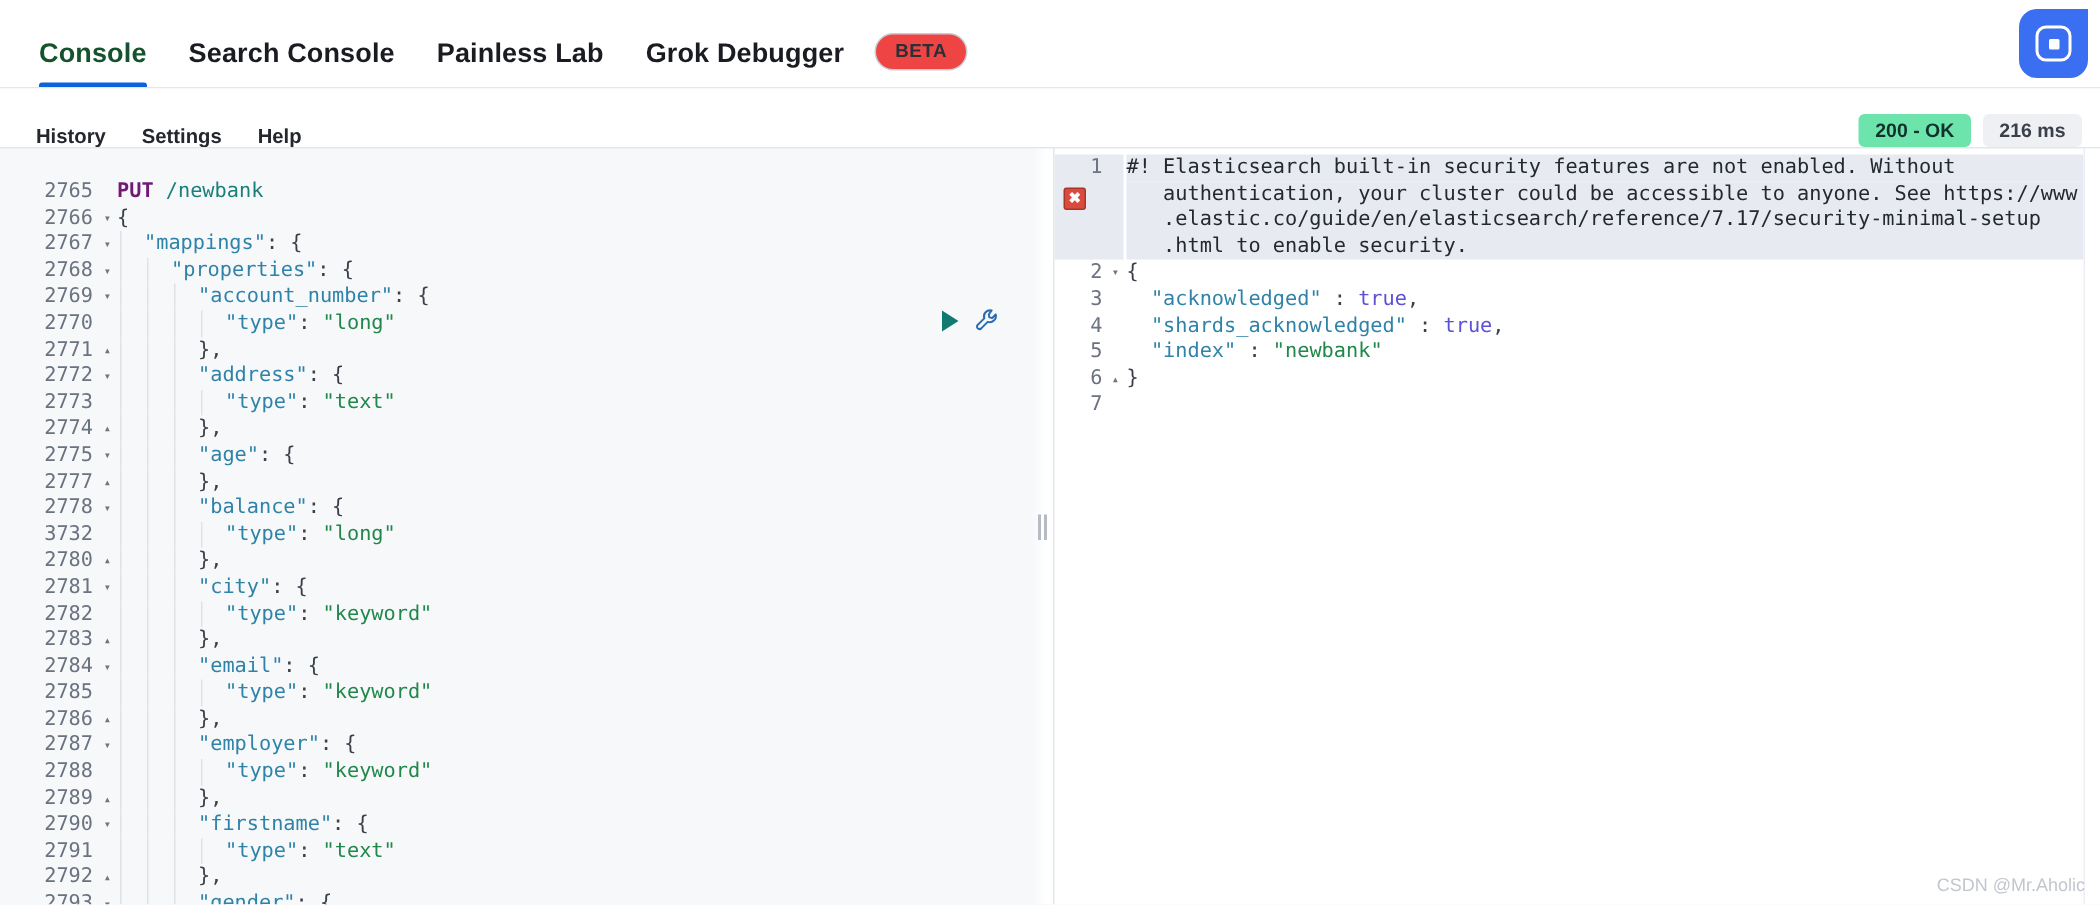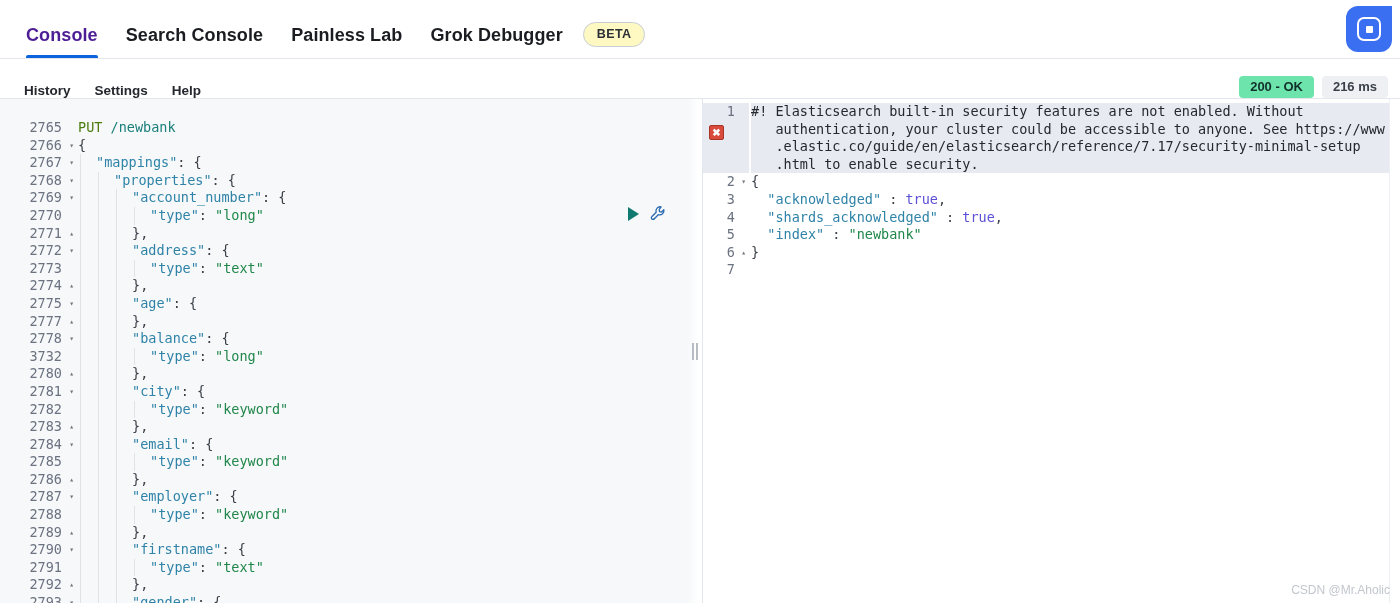--- a/index.html
+++ b/index.html
@@ -26,40 +26,40 @@
     font-size: 18px;
     font-weight: 700;
     color: #1a1c21;
     padding: 0 14px 14px 14px;
     line-height: 1;
     cursor: pointer;
     white-space: nowrap;
     position: relative;
     letter-spacing: .1px;
   }
-  .tab.active { color: #4c1d95; text-align: center; }
+  .tab.active { color: #14532d; text-align: center; }
   .tab.active::after {
     content: "";
     position: absolute;
     left: 14px; right: 14px; bottom: 0;
     height: 3px;
     background: #0b64dd;
     border-radius: 2px 2px 0 0;
   }
   .beta-badge {
     margin: 0 0 11px 6px;
     border: 1px solid #c8cdd6;
     border-radius: 14px;
     font-size: 12.5px;
     font-weight: 700;
     color: #2b2f36;
     padding: 5px 13px 6px 13px;
     letter-spacing: .4px;
     line-height: 1;
-    background: #fef9c3;
+    background: #ef4444;
   }
   .topbar-right {
     position: absolute;
     right: 8px; top: 6px;
   }
   .avatar-btn {
     width: 46px; height: 46px;
     background: #3a6ff2;
     border-radius: 12px 0 12px 12px;
     display: flex; align-items: center; justify-content: center;
@@ -170,21 +170,21 @@
     font-family: "DejaVu Sans Mono", "Liberation Mono", monospace;
     font-size: 13.5px;
     line-height: 17.6px;
     white-space: pre;
     color: #24292e;
     position: relative;
   }
   
   .ig { position: absolute; top: 0; bottom: 0; width: 1px; background: #dfe3e8; }
 
-  .k-method { color: #4d7c0f; font-weight: 400; }
+  .k-method { color: #701a75; font-weight: 700; }
   .k-url    { color: #1a7f7a; }
   .k-key    { color: #2f83a8; }
   .k-str    { color: #21874a; }
   .k-punc   { color: #3b4048; }
   .k-bool   { color: #5b50d6; }
 
   .run-icons {
     position: absolute;
     top: 105px; left: 628px;
     display: flex; align-items: center; gap: 10px;

